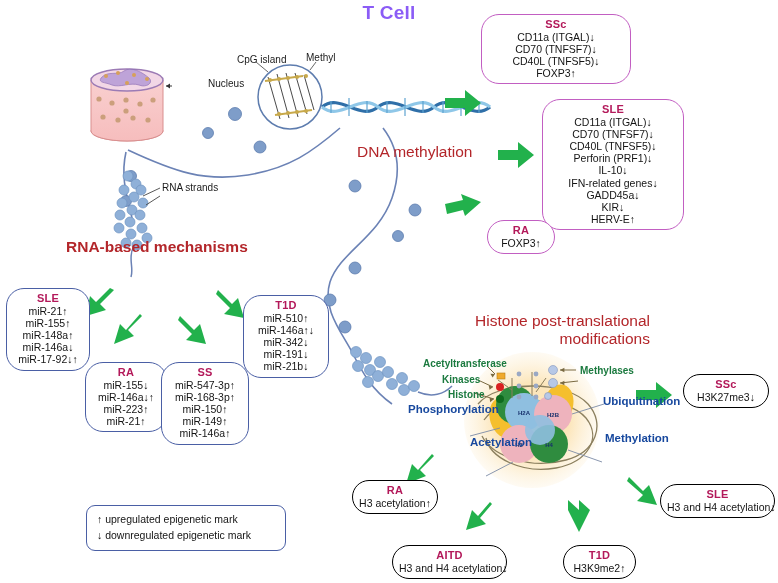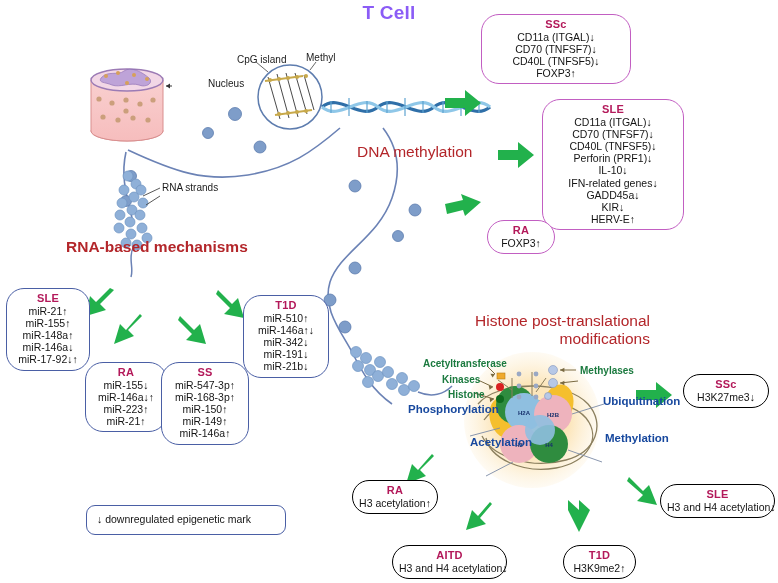--- a/index.html
+++ b/index.html
@@ -432,14 +432,15 @@
   <div class="dtitle">AITD</div>
   <div class="ditem">H3 and H4 acetylation↓</div>
 </div>
 
 <div class="abs dbox b-black" style="left:563px;top:545px;width:73px;">
   <div class="dtitle">T1D</div>
   <div class="ditem">H3K9me2↑</div>
 </div>
 
 <div class="abs" id="legend" style="left:86px;top:505px;width:178px;">
+  <div>↑ upregulated epigenetic mark</div>
   <div>↓ downregulated epigenetic mark</div>
 </div>
 
 </body></html>

